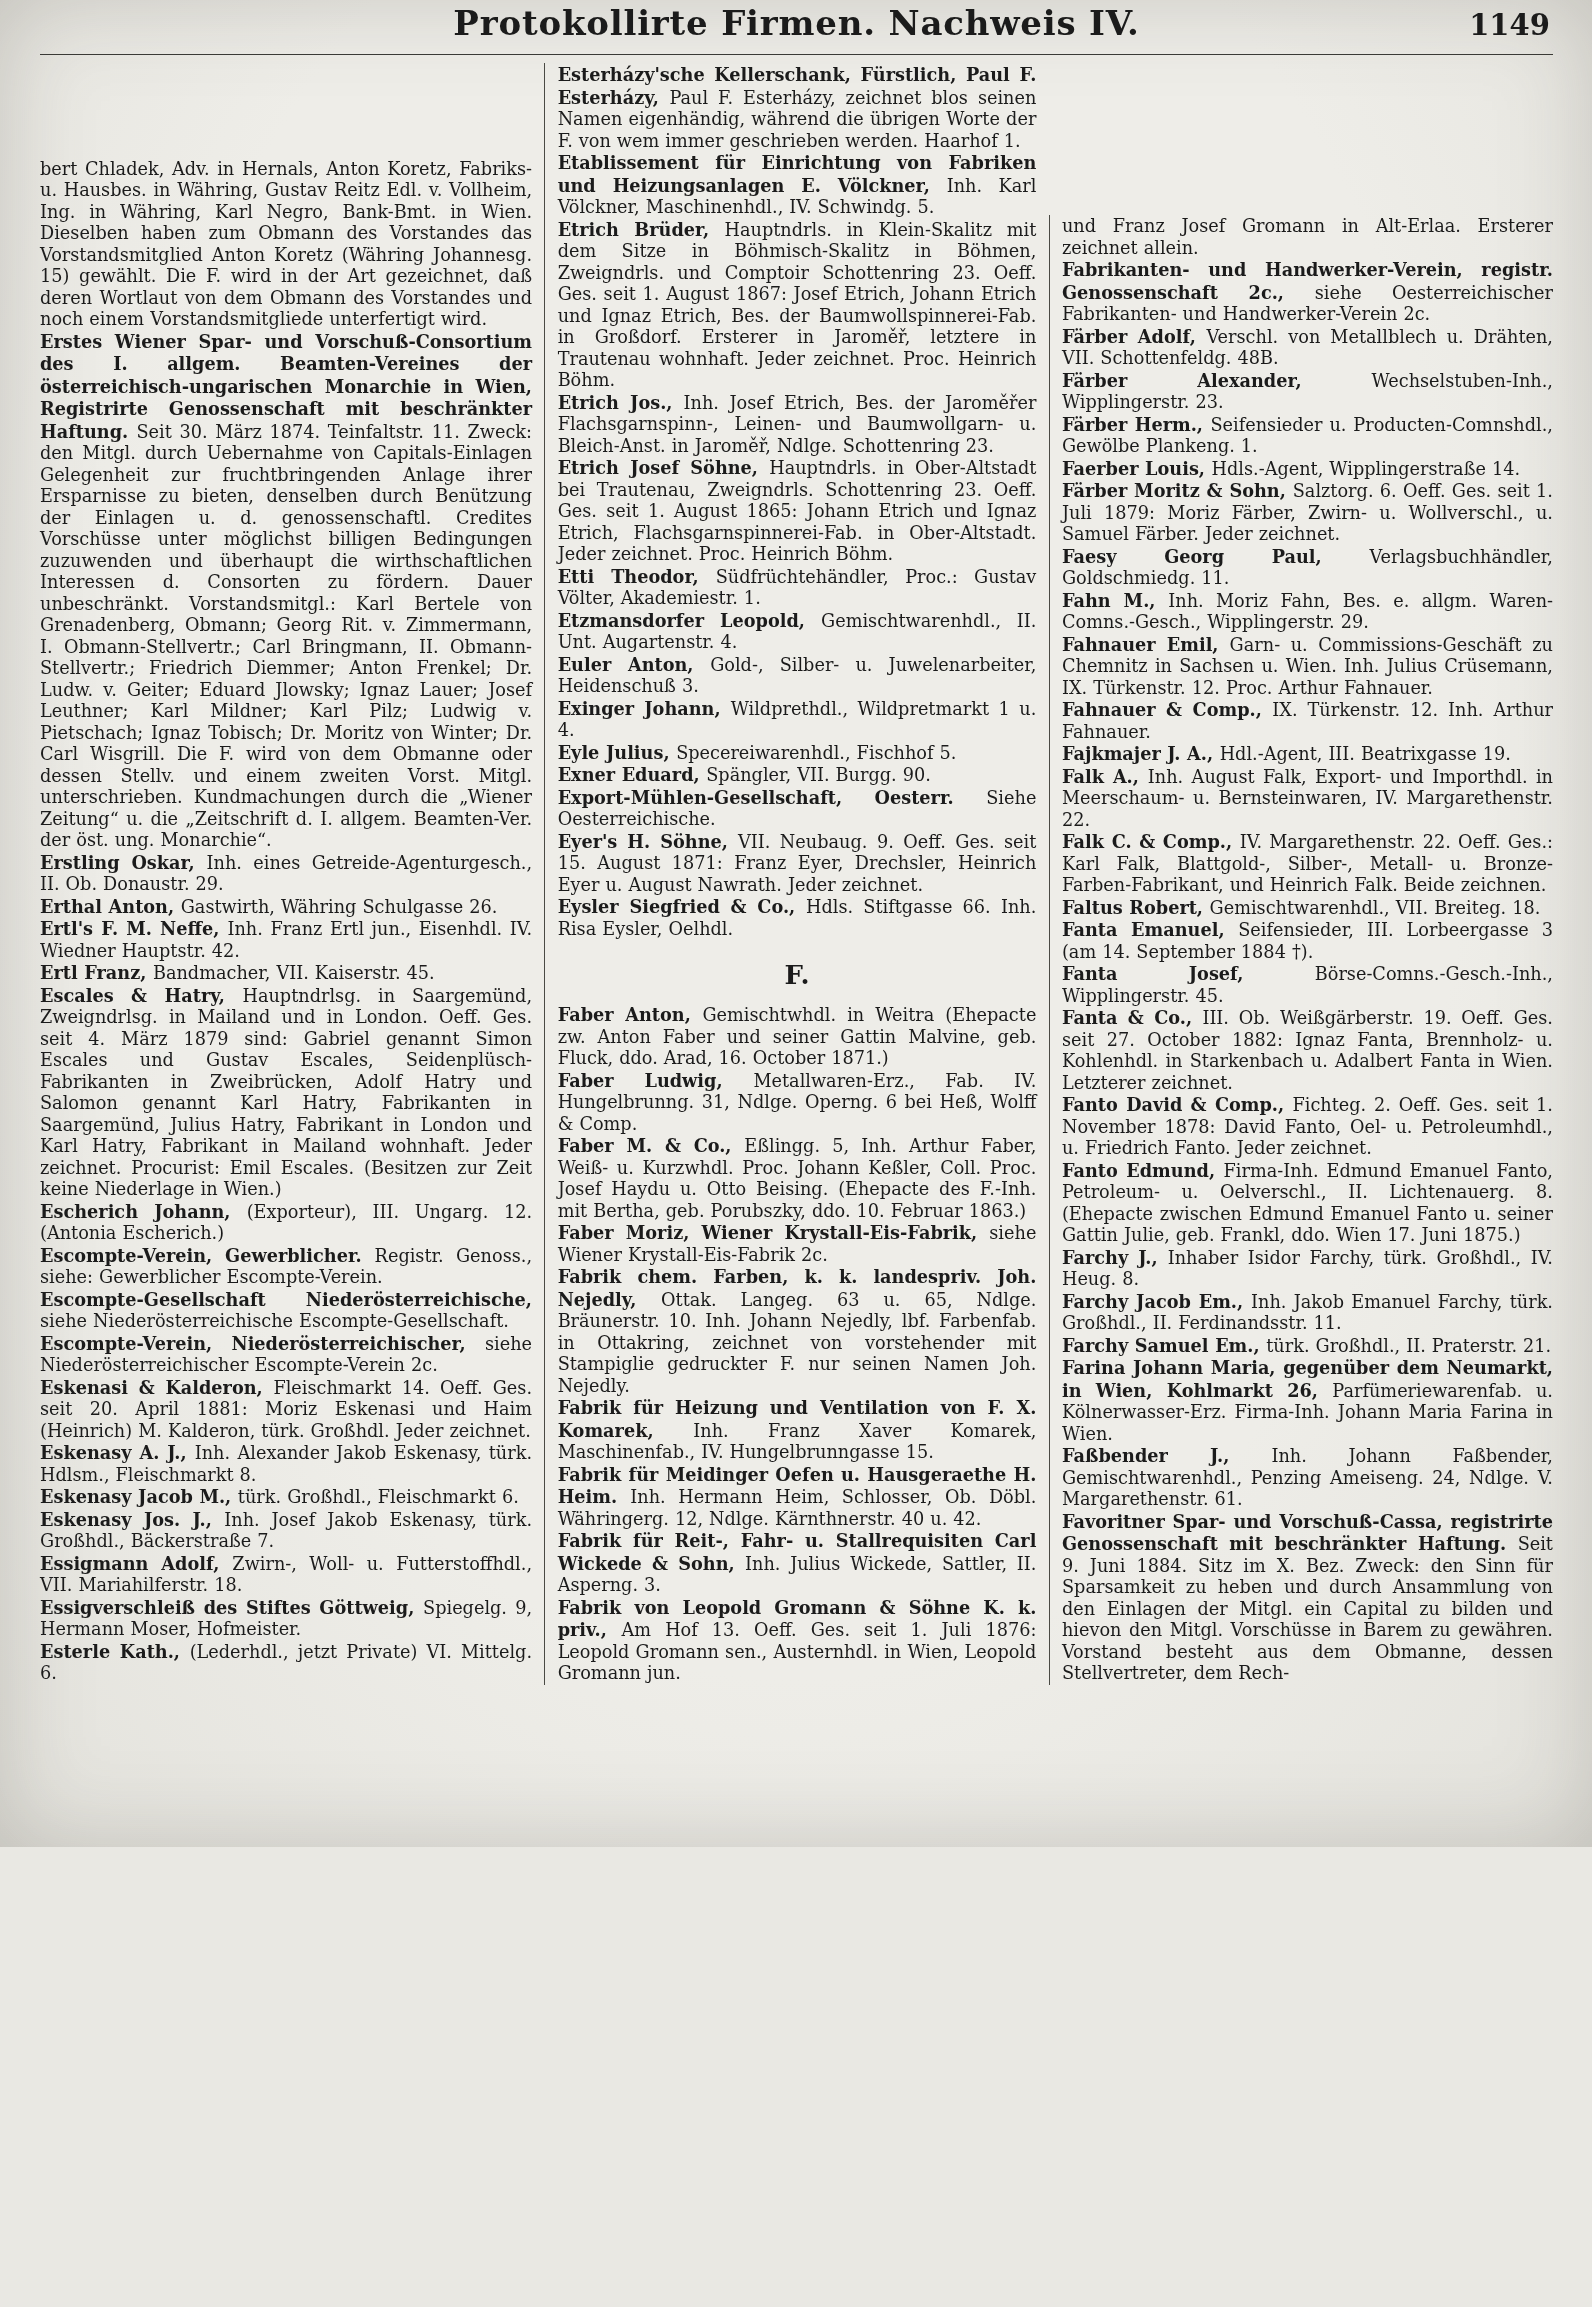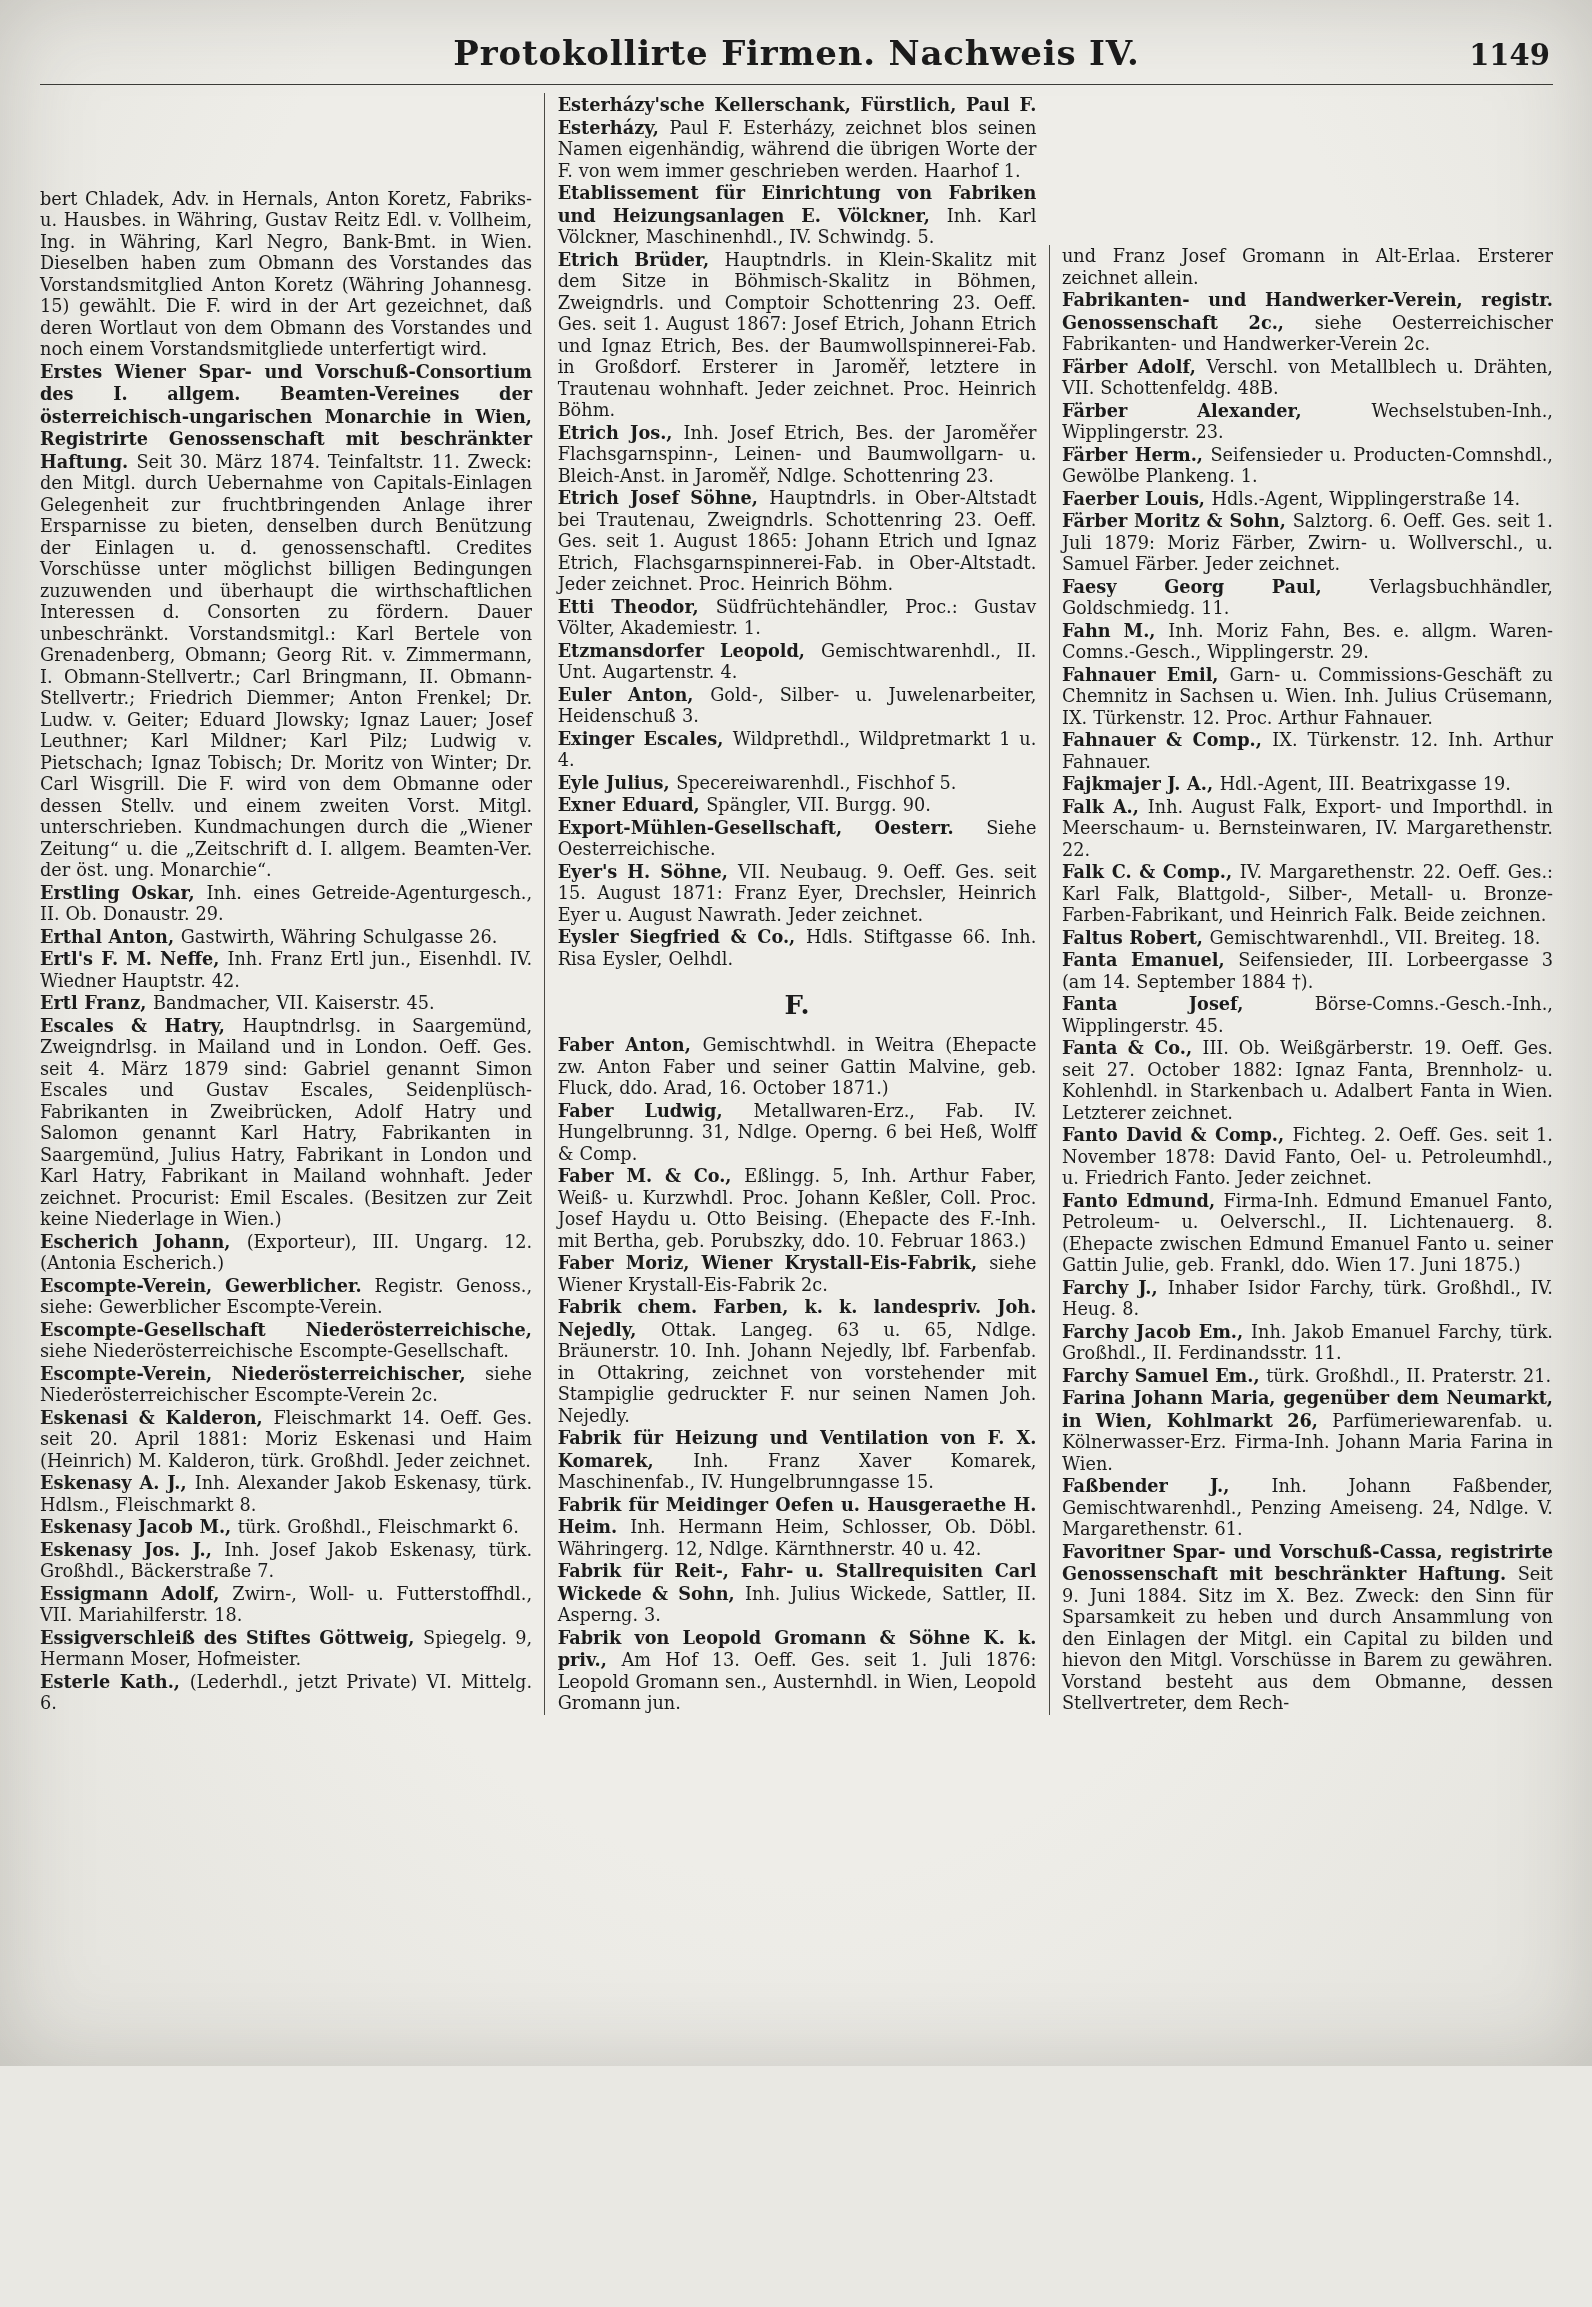--- a/index.html
+++ b/index.html
@@ -4,23 +4,23 @@
 <style>
   html, body { margin: 0; padding: 0; }
   body {
     background: #e9e8e3;
     font-family: "DejaVu Serif", "Liberation Serif", serif;
     color: #1b1b1b;
   }
   .page {
     position: relative;
     width: 1593px;
-    height: 2066px;
+    height: 1847px;
     box-sizing: border-box;
-    padding: 33px 40px 23px 40px;
+    padding: 3px 40px 23px 40px;
     background: radial-gradient(ellipse at 50% 40%, #eeede8 60%, #e3e2dc 100%);
     box-shadow: inset 0 0 92px rgba(90,88,80,0.25);
     overflow: hidden;
   }
   .page-header {
     position: relative;
     height: 48px;
   }
   .header-title {
     position: absolute;
@@ -103,21 +103,21 @@
       </section>
     <section class="col">
         <p class="entry"><span class="lead">Esterházy'sche Kellerschank, Fürstlich, Paul F. Esterházy, </span>Paul F. Esterházy, zeichnet blos seinen Namen eigenhändig, während die übrigen Worte der F. von wem immer geschrieben werden. Haarhof 1.</p>
         <p class="entry"><span class="lead">Etablissement für Einrichtung von Fabriken und Heizungsanlagen E. Völckner, </span>Inh. Karl Völckner, Maschinenhdl., IV. Schwindg. 5.</p>
         <p class="entry"><span class="lead">Etrich Brüder, </span>Hauptndrls. in Klein-Skalitz mit dem Sitze in Böhmisch-Skalitz in Böhmen, Zweigndrls. und Comptoir Schottenring 23. Oeff. Ges. seit 1. August 1867: Josef Etrich, Johann Etrich und Ignaz Etrich, Bes. der Baumwollspinnerei-Fab. in Großdorf. Ersterer in Jaroměř, letztere in Trautenau wohnhaft. Jeder zeichnet. Proc. Heinrich Böhm.</p>
         <p class="entry"><span class="lead">Etrich Jos., </span>Inh. Josef Etrich, Bes. der Jaroměřer Flachsgarnspinn-, Leinen- und Baumwollgarn- u. Bleich-Anst. in Jaroměř, Ndlge. Schottenring 23.</p>
         <p class="entry"><span class="lead">Etrich Josef Söhne, </span>Hauptndrls. in Ober-Altstadt bei Trautenau, Zweigndrls. Schottenring 23. Oeff. Ges. seit 1. August 1865: Johann Etrich und Ignaz Etrich, Flachsgarnspinnerei-Fab. in Ober-Altstadt. Jeder zeichnet. Proc. Heinrich Böhm.</p>
         <p class="entry"><span class="lead">Etti Theodor, </span>Südfrüchtehändler, Proc.: Gustav Völter, Akademiestr. 1.</p>
         <p class="entry"><span class="lead">Etzmansdorfer Leopold, </span>Gemischtwarenhdl., II. Unt. Augartenstr. 4.</p>
         <p class="entry"><span class="lead">Euler Anton, </span>Gold-, Silber- u. Juwelenarbeiter, Heidenschuß 3.</p>
-        <p class="entry"><span class="lead">Exinger Escales, </span>Wildprethdl., Wildpretmarkt 1 u. 4.</p>
+        <p class="entry"><span class="lead">Exinger Johann, </span>Wildprethdl., Wildpretmarkt 1 u. 4.</p>
         <p class="entry"><span class="lead">Eyle Julius, </span>Specereiwarenhdl., Fischhof 5.</p>
         <p class="entry"><span class="lead">Exner Eduard, </span>Spängler, VII. Burgg. 90.</p>
         <p class="entry"><span class="lead">Export-Mühlen-Gesellschaft, Oesterr. </span>Siehe Oesterreichische.</p>
         <p class="entry"><span class="lead">Eyer's H. Söhne, </span>VII. Neubaug. 9. Oeff. Ges. seit 15. August 1871: Franz Eyer, Drechsler, Heinrich Eyer u. August Nawrath. Jeder zeichnet.</p>
         <p class="entry"><span class="lead">Eysler Siegfried &amp; Co., </span>Hdls. Stiftgasse 66. Inh. Risa Eysler, Oelhdl.</p>
         <div class="section-letter">F.</div>
         <p class="entry"><span class="lead">Faber Anton, </span>Gemischtwhdl. in Weitra (Ehepacte zw. Anton Faber und seiner Gattin Malvine, geb. Fluck, ddo. Arad, 16. October 1871.)</p>
         <p class="entry"><span class="lead">Faber Ludwig, </span>Metallwaren-Erz., Fab. IV. Hungelbrunng. 31, Ndlge. Operng. 6 bei Heß, Wolff &amp; Comp.</p>
         <p class="entry"><span class="lead">Faber M. &amp; Co., </span>Eßlingg. 5, Inh. Arthur Faber, Weiß- u. Kurzwhdl. Proc. Johann Keßler, Coll. Proc. Josef Haydu u. Otto Beising. (Ehepacte des F.-Inh. mit Bertha, geb. Porubszky, ddo. 10. Februar 1863.)</p>
         <p class="entry"><span class="lead">Faber Moriz, Wiener Krystall-Eis-Fabrik, </span>siehe Wiener Krystall-Eis-Fabrik 2c.</p>

